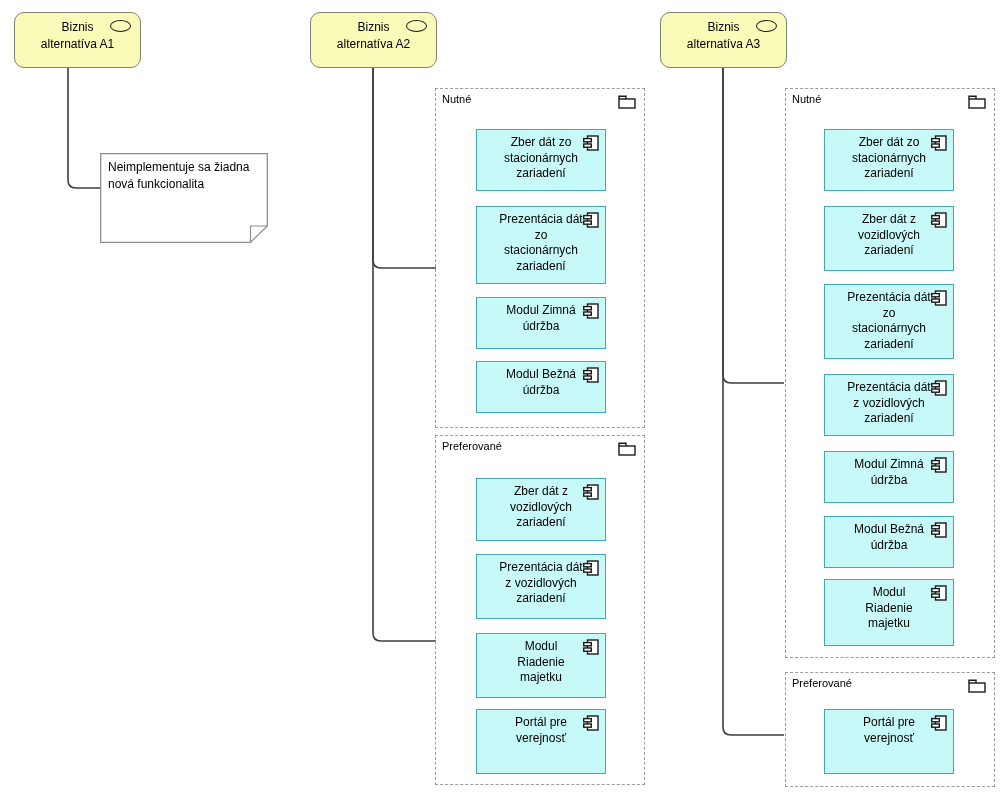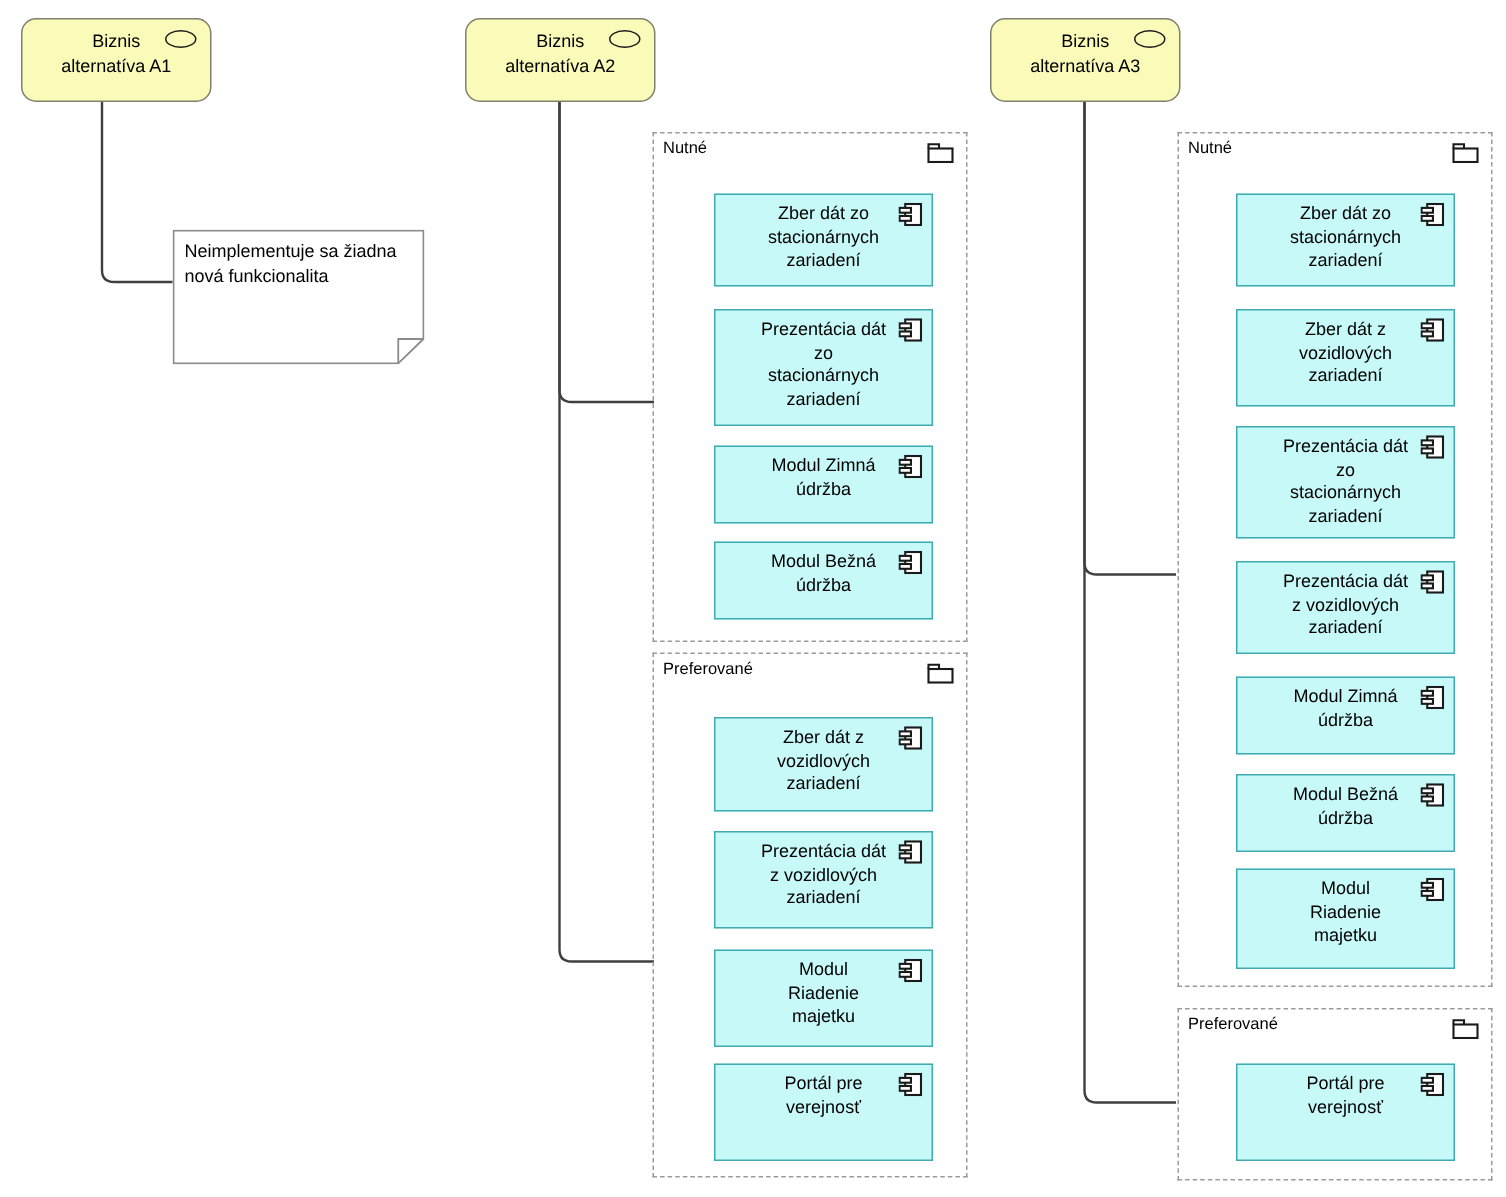--- a/index.html
+++ b/index.html
@@ -27,39 +27,39 @@
     text-align:center;font-size:12px;line-height:1.4;
     padding-top:6px;white-space:pre-line;
   }
   .oval-icon{
     position:absolute;top:7px;right:9px;width:21px;height:12px;
     border:1.6px solid #1a1a1a;border-radius:50%;background:transparent;
   }
   .alt-label{display:block;width:100%;}
 
   .note{
-    position:absolute;left:115px;top:153px;width:168px;height:90px;
+    position:absolute;left:100px;top:153px;width:168px;height:90px;
   }
   .note-text{
     position:absolute;left:0;top:0;width:100%;
     padding:6px 8px;font-size:12px;line-height:1.4;white-space:pre-line;
   }
 
   .group{
     position:absolute;
     border:1px dashed var(--group-border);
     background:transparent;
   }
   .group-label{
     position:absolute;left:6px;top:4px;font-size:11px;
   }
   .folder-icon{position:absolute;right:8px;top:6px;width:18px;height:14px;}
 
   .comp{
-    position:absolute;width:146px;
+    position:absolute;width:130px;
     background:var(--component-fill);
     border:1.2px solid var(--component-border);
   }
   .comp-label{
     display:block;width:100%;text-align:center;
     padding:5px 5px 0 5px;font-size:12px;line-height:1.3;white-space:pre-line;
   }
   .comp-icon{position:absolute;top:5px;right:6px;width:16px;height:16px;}
 </style>
 </head>

